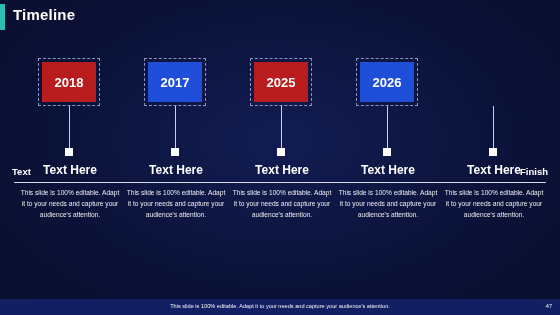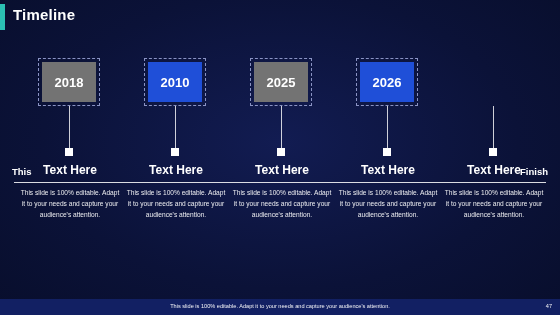--- a/index.html
+++ b/index.html
@@ -106,21 +106,21 @@
   .year-inner {
     width: 100%;
     height: 100%;
     display: flex;
     align-items: center;
     justify-content: center;
     font-size: 13px;
     font-weight: bold;
     color: #ffffff;
   }
-  .teal .year-inner { background: #737373; }
+  .teal .year-inner { background: #b91c1c; }
   .blue .year-inner { background: #1f4fd8; }
 
   .connector {
     position: absolute;
     left: 55px;
     top: 76px;
     width: 1px;
     height: 46px;
     background: #ffffff;
     opacity: 0.8;
@@ -188,36 +188,36 @@
 <div class="slide">
 
   <div class="title-bar">
     <div class="title-accent"></div>
     <div class="title-text">Timeline</div>
   </div>
 
   <div class="timeline-area">
 
     <div class="axis-line"></div>
-    <div class="start-label">This</div>
+    <div class="start-label">Text</div>
     <div class="finish-label">Finish</div>
 
     <div class="node teal" style="left:14px;">
       <div class="year-box">
         <div class="year-inner">2018</div>
       </div>
       <div class="connector"></div>
       <div class="marker"></div>
       <div class="node-title">Text Here</div>
       <div class="node-body">This slide is 100% editable. Adapt it to your needs and capture your audience's attention.</div>
     </div>
 
     <div class="node blue" style="left:120px;">
       <div class="year-box">
-        <div class="year-inner">2010</div>
+        <div class="year-inner">2017</div>
       </div>
       <div class="connector"></div>
       <div class="marker"></div>
       <div class="node-title">Text Here</div>
       <div class="node-body">This slide is 100% editable. Adapt it to your needs and capture your audience's attention.</div>
     </div>
 
     <div class="node teal" style="left:226px;">
       <div class="year-box">
         <div class="year-inner">2025</div>

